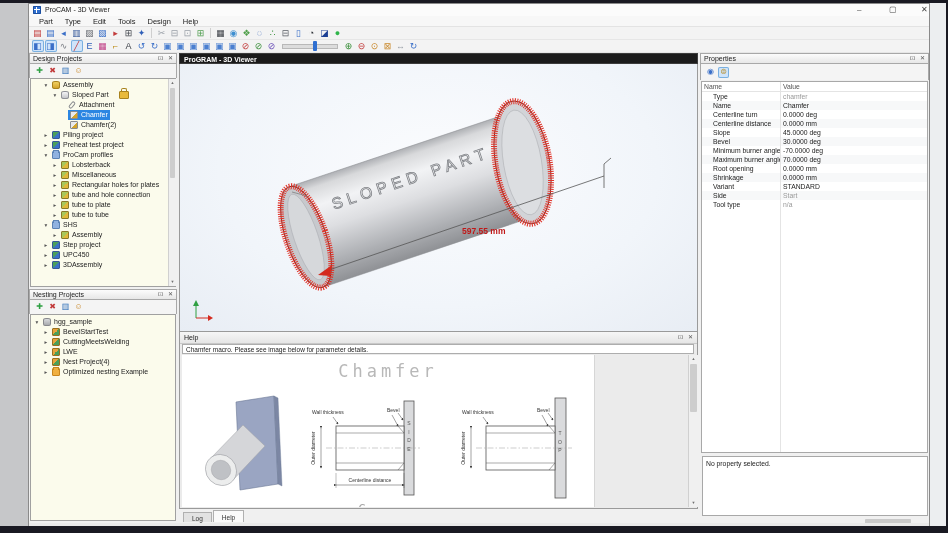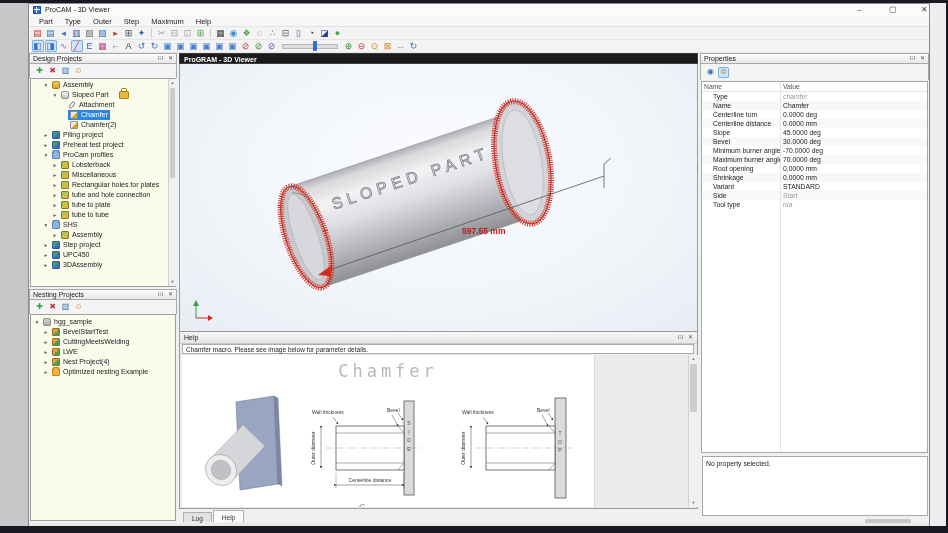--- a/index.html
+++ b/index.html
@@ -117,23 +117,23 @@
       <div class="abs appicon"></div>
       <div class="abs apptitle">ProCAM - 3D Viewer</div>
       <div class="abs winbtn" style="left:828px;">–</div>
       <div class="abs winbtn" style="left:860px;">▢</div>
       <div class="abs winbtn" style="left:892px;">✕</div>
     </div>
 
     <div class="abs menubar" id="menubar">
         <span class="menu-item">Part</span>
         <span class="menu-item">Type</span>
-        <span class="menu-item">Outer</span>
-        <span class="menu-item">Step</span>
-        <span class="menu-item">Maximum</span>
+        <span class="menu-item">Edit</span>
+        <span class="menu-item">Tools</span>
+        <span class="menu-item">Design</span>
         <span class="menu-item">Help</span>
       </div>
 
     <div class="abs toolbar" id="tb1">
         <div class="tbtn" style="color: rgb(194, 59, 59);">▤</div>
         <div class="tbtn" style="color: rgb(58, 111, 200);">▤</div>
         <div class="tbtn" style="color: rgb(58, 111, 200);">◂</div>
         <div class="tbtn" style="color: rgb(53, 88, 154);">▥</div>
         <div class="tbtn" style="color: rgb(107, 111, 118);">▨</div>
         <div class="tbtn" style="color: rgb(58, 111, 200);">▧</div>

